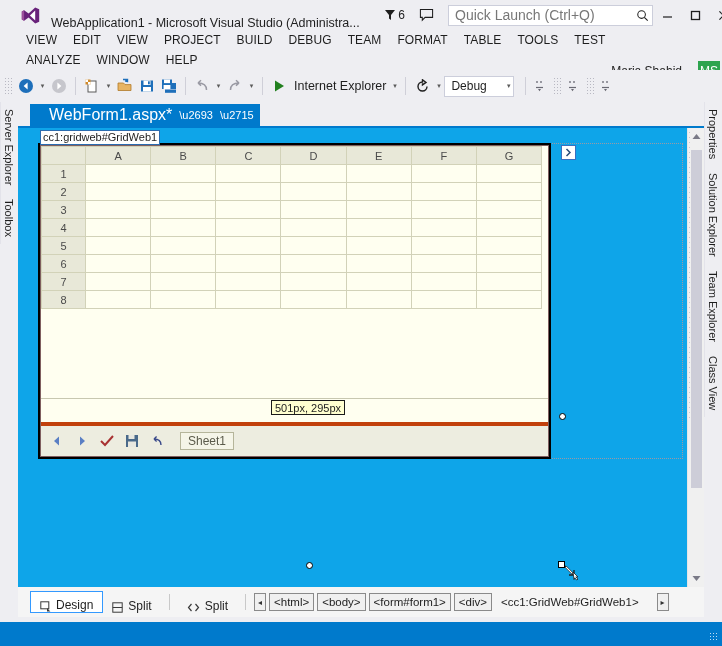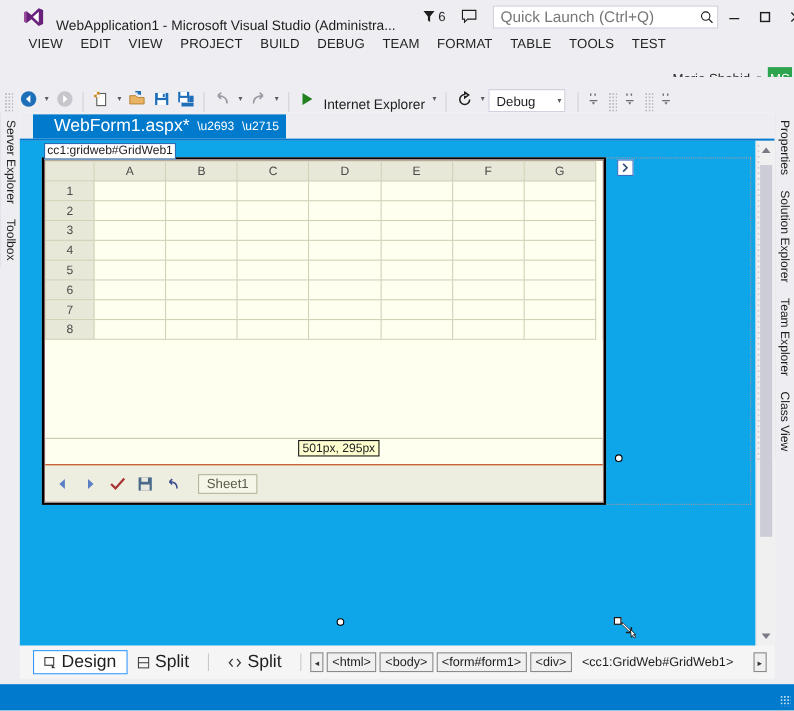--- a/index.html
+++ b/index.html
@@ -65,21 +65,21 @@
   .caret-sm { font-size:8px; color:#555; }
   .avatar {
     width:22px; height:20px; background:#2EA44F; color:#fff;
     font-size:12px; display:flex; align-items:center; justify-content:center;
     font-weight:400;
   }
 
   
   .toolbar {
     position:absolute; left:0; top:70px; width:722px; height:32px;
-    background:#EEEEF2; display:flex; align-items:flex-end; padding-left:4px;
+    background:#EEEEF2; display:flex; align-items:center; padding-left:4px;
   }
   .grip { width:8px; height:18px; margin-right:3px;
     background-image: radial-gradient(#B8B8C2 0.7px, transparent 0.8px);
     background-size: 3px 3px; }
   .tb-btn { width:22px; height:24px; display:flex; align-items:center; justify-content:center; }
   .tb-caret { width:11px; height:24px; display:flex; align-items:center; justify-content:center;
     font-size:7px; color:#5A5A5A; }
   .tb-sep { width:1px; height:18px; background:#CFCFD8; margin:0 5px; }
   .run-label { font-size:12.5px; color:#1E1E1E; margin:0 3px 0 4px; }
   .combo {
@@ -161,21 +161,21 @@
   table.sheet th.corner { width:44px; background:#E8E8D8; }
   table.sheet th.colhead { background:#E8E8D8; text-align:center; font-weight:400; }
   table.sheet td.rowhead {
     width:44px; background:#E8E8D8; text-align:center; font-weight:400;
   }
   table.sheet td.cell { background:#FFFFF0; }
   .sheet-filler { height:90px; background:#FFFFF0; border-bottom:1px solid #C8C8B0; }
 
   .sheet-toolbar {
     position:absolute; left:0; bottom:0; width:509px; height:34px;
-    background:#EDEDE0; border-top:1px solid #c2410c;
+    background:#EDEDE0; border-top:4px solid #c2410c;
     display:flex; align-items:center; padding-left:8px; gap:9px;
   }
   .st-ico { width:16px; height:16px; display:flex; align-items:center; justify-content:center; }
   .sheet-tab {
     margin-left:6px; border:1px solid #B5B59A; background:#F5F5E8;
     font-size:12px; color:#5A5A4A; padding:1px 7px;
   }
 
   
   .size-tip {
@@ -216,22 +216,22 @@
     background-image: radial-gradient(#C9C9D2 0.5px, transparent 0.6px);
     background-size:3px 5px;
   }
 
   
   .viewbar {
     position:absolute; left:18px; top:587px; width:686px; height:30px;
     background:#F5F5F5; display:flex; align-items:center; padding-left:12px; gap:0;
   }
   .vb-btn {
-    display:flex; align-items:center; gap:5px; height:22px;
-    padding:0 9px; font-size:16px; color:#1E1E1E;
+    display:flex; align-items:flex-end; gap:5px; height:22px;
+    padding:0 9px; font-size:12px; color:#1E1E1E;
   }
   .vb-btn.active { border:1px solid #3399FF; background:#FFFFFF; }
   .vb-sep { width:1px; height:16px; background:#C9C9C9; margin:0 8px; }
   .bc-nav {
     width:12px; height:18px; border:1px solid #8A8A8A; background:#F0F0F0;
     display:flex; align-items:center; justify-content:center; font-size:8px; color:#333;
   }
   .bc-item {
     border:1px solid #8A8A8A; background:#F0F0F0; height:18px;
     font-size:11.5px; color:#1E1E1E; display:flex; align-items:center;
@@ -308,20 +308,25 @@
       <span class="menu-item">EDIT</span>
       <span class="menu-item">VIEW</span>
       <span class="menu-item">PROJECT</span>
       <span class="menu-item">BUILD</span>
       <span class="menu-item">DEBUG</span>
       <span class="menu-item">TEAM</span>
       <span class="menu-item">FORMAT</span>
       <span class="menu-item">TABLE</span>
       <span class="menu-item">TOOLS</span>
       <span class="menu-item">TEST</span>
+    </div>
+    <div class="menu-row second">
+      <span class="menu-item">ANALYZE</span>
+      <span class="menu-item">WINDOW</span>
+      <span class="menu-item">HELP</span>
     </div>
     <div class="user-area">
       <span class="user-name">Maria Shahid</span>
       <span class="caret-sm">▾</span>
       <span class="avatar">MS</span>
     </div>
   </div>
 
   <div class="toolbar">
     <div class="grip"></div>

